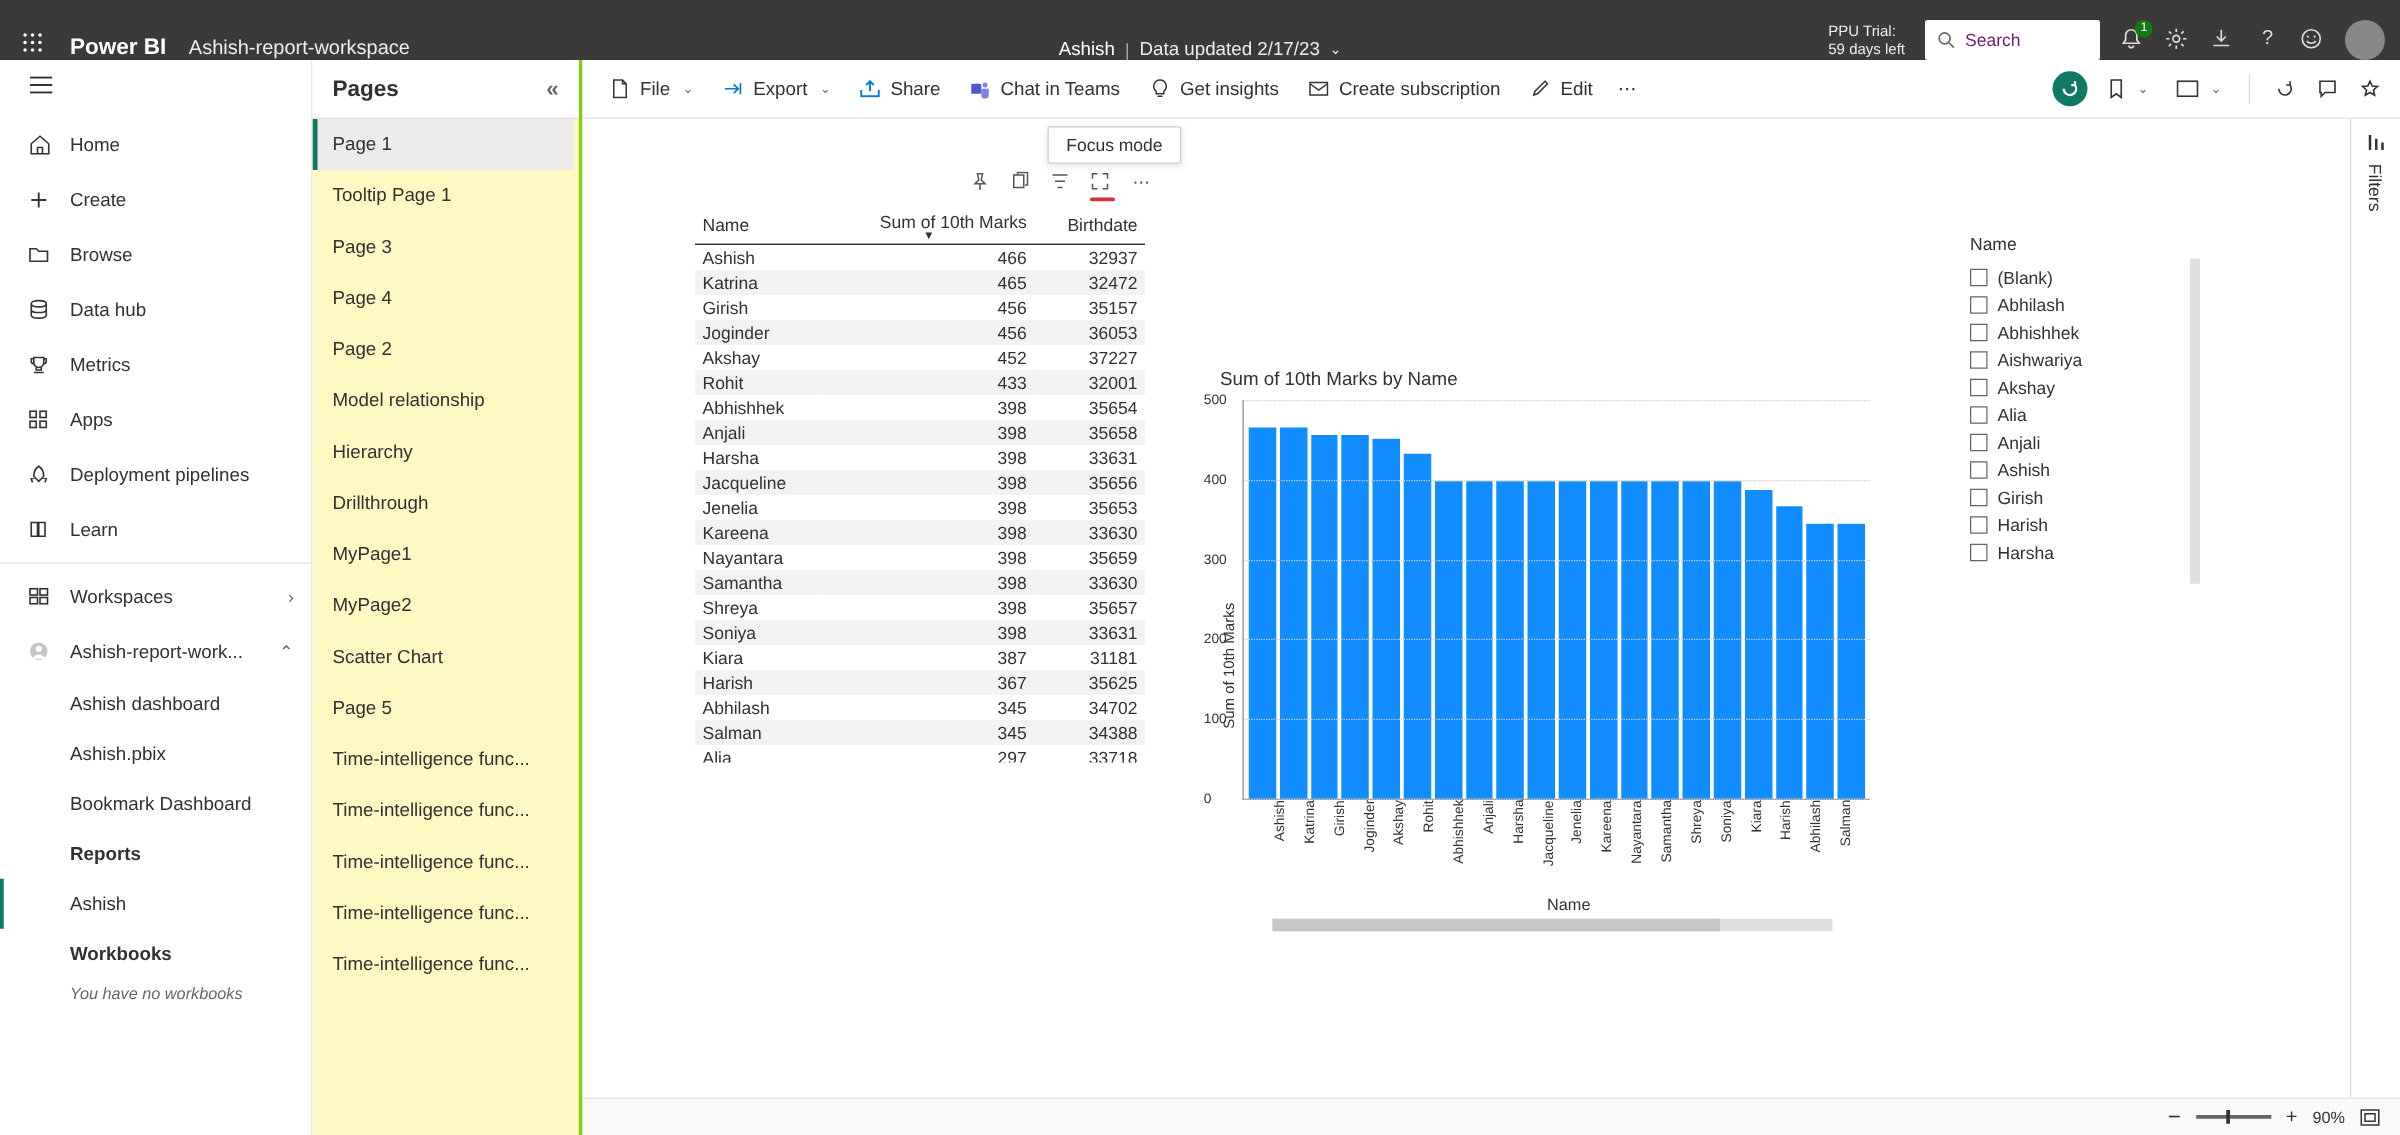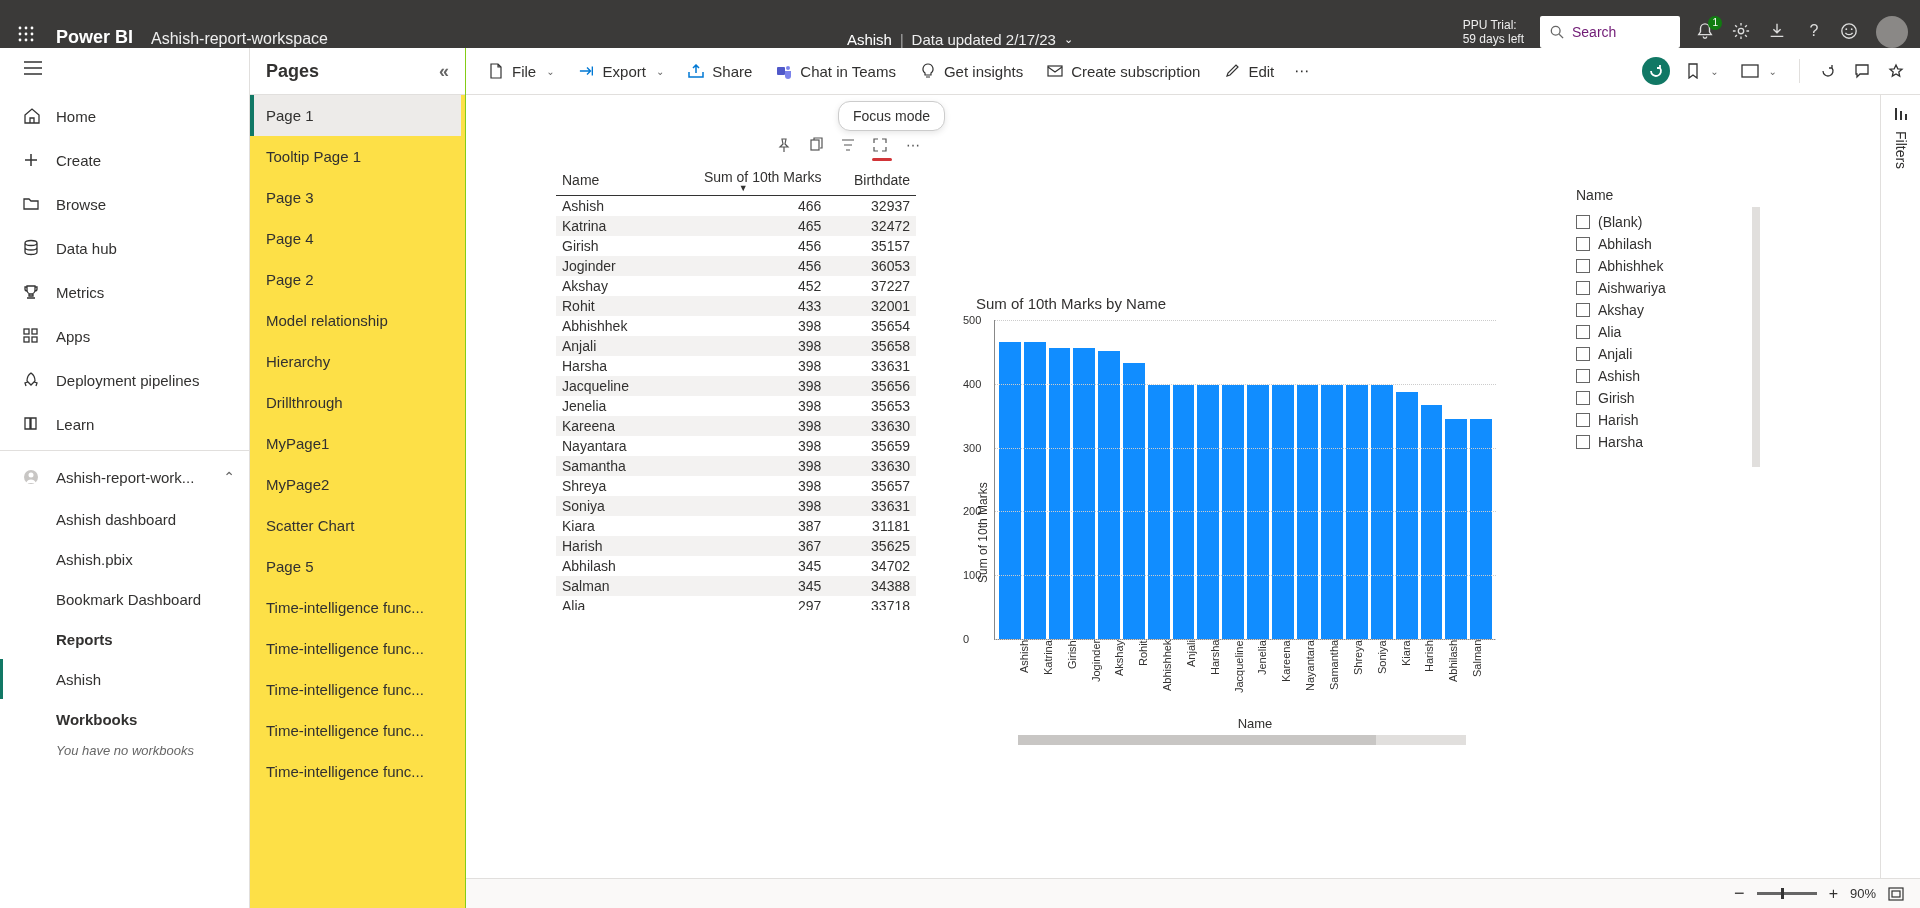--- a/index.html
+++ b/index.html
@@ -29,21 +29,21 @@
 .rail-item { display: flex; align-items: center; gap: 16px; height: 44px; padding-left: 22px; cursor: pointer; }
 .rail-item .lbl { font-size: 15px; }
 .rail-sep { border-top: 1px solid #e1dfdd; margin: 4px 0; }
 .rail-item.sub { padding-left: 56px; height: 40px; }
 .rail-item.active .lbl { font-weight: 600; }
 .rail-item.selected { border-left: 3px solid #117865; padding-left:53px;}
 .rail-item .chev { margin-left: auto; margin-right: 14px; color: #666; }
 .no-workbooks { padding-left: 56px; font-style: italic; color: #666; font-size: 13px; margin-top: 4px;}
 
 
-.pagespanel { position: absolute; top: 48px; left: 250px; width: 216px; bottom: 0; border-right: 1px solid #84cc16; background: #fde047; }
+.pagespanel { position: absolute; top: 48px; left: 250px; width: 216px; bottom: 0; border-right: 3px solid #84cc16; background: #fef9c3; }
 .pages-head { height: 47px; display: flex; align-items: center; justify-content: space-between; padding: 0 16px; font-size: 18px; font-weight: 600; border-bottom: 1px solid #e1dfdd; background:#fff;}
 .collapse-ic { color: #666; cursor: pointer; }
 .pages-list { overflow-y: auto; height: calc(100% - 47px); padding-right:4px;}
 .page-item { padding: 12px 16px; font-size: 15px; cursor: pointer; overflow: hidden; text-overflow: ellipsis; white-space: nowrap; }
 .page-item.sel { background: #edebe9; font-weight: normal; border-left: 4px solid #117865; padding-left:12px;}
 .pages-list::-webkit-scrollbar{width:10px;}
 .pages-list::-webkit-scrollbar-thumb{background:#c8c6c4;}
 
 
 .actionbar { position: absolute; top: 48px; left: 466px; right: 0; height: 47px; border-bottom: 1px solid #e1dfdd; display: flex; align-items: center; padding: 0 12px; gap: 4px; background:#fff;}
@@ -53,21 +53,21 @@
 .reset-circle { width: 28px; height: 28px; border-radius: 50%; background: #117865; display: flex; align-items: center; justify-content: center; color: #fff; cursor:pointer;}
 .act-divider{width:1px;height:24px;background:#e1dfdd;margin:0 6px;}
 .caret{font-size:10px;color:#666;margin-left:2px;}
 
 
 .canvas { position: absolute; top: 95px; left: 466px; right: 40px; bottom: 30px; background: #fff; overflow: hidden; }
 .visual-table { position: absolute; top: 70px; left: 90px; width: 380px; }
 .vtoolbar { position: absolute; top: 42px; left: 310px; display: flex; gap: 14px; align-items: center; }
 .vtoolbar .vic { width: 18px; height: 18px; color: #555; cursor:pointer;}
 .focus-underline{position:absolute;bottom:-6px;left:0;width:20px;height:3px;background:#d13438;border-radius:2px;}
-.tooltip { position: absolute; top: 6px; left: 372px; background: #fff; border: 1px solid #ccc; padding: 6px 14px; font-size: 14px; border-radius: 12px; box-shadow: 0 2px 6px rgba(0,0,0,0.1); z-index:5;}
+.tooltip { position: absolute; top: 6px; left: 372px; background: #fff; border: 1px solid #ccc; padding: 6px 14px; font-size: 14px; border-radius: 2px; box-shadow: 0 2px 6px rgba(0,0,0,0.1); z-index:5;}
 .tbl { border-collapse: collapse; font-size: 14px; width: 360px; }
 .tbl th { text-align: left; font-weight: 400; padding: 4px 6px; border-bottom: 1px solid #333; }
 .tbl th.num{text-align:right;}
 .sort-arrow{display:block;font-size:9px;text-align:center;line-height:6px;}
 .tbl td { padding: 2px 6px; }
 .tbl td.num { text-align: right; }
 .tbl tbody tr:nth-child(even) { background: #f3f2f1; }
 .tbl-scroll { max-height: 445px; overflow: hidden; position: relative;}
 
 
@@ -244,20 +244,32 @@
       </div>
       <div class="rail-item">
         <span>
           <svg width="18" height="18" viewBox="0 0 18 18">
             <path fill="none" stroke="#333" stroke-width="1.3" d="M3 3h5v11H3z M9 3h5v11H9z"></path>
           </svg>
         </span>
         <span class="lbl">Learn</span>
       </div>
       <div class="rail-sep"></div>
+      <div class="rail-item">
+        <span>
+          <svg width="18" height="18" viewBox="0 0 18 18">
+            <rect x="2" y="3" width="6" height="5" fill="none" stroke="#333" stroke-width="1.3"></rect>
+            <rect x="10" y="3" width="6" height="5" fill="none" stroke="#333" stroke-width="1.3"></rect>
+            <rect x="2" y="10" width="6" height="5" fill="none" stroke="#333" stroke-width="1.3"></rect>
+            <rect x="10" y="10" width="6" height="5" fill="none" stroke="#333" stroke-width="1.3"></rect>
+          </svg>
+        </span>
+        <span class="lbl">Workspaces</span>
+        <span class="chev">›</span>
+      </div>
       <div class="rail-item">
         <span>
           <svg width="18" height="18" viewBox="0 0 18 18">
             <circle cx="9" cy="9" r="7" fill="#c8c6c4"></circle>
             <circle cx="9" cy="7" r="2.5" fill="#fff"></circle>
             <path d="M4 15c1-2.5 3-3.5 5-3.5s4 1 5 3.5" fill="#fff"></path>
           </svg>
         </span>
         <span class="lbl">Ashish-report-work...</span>
         <span class="chev">⌃</span>

